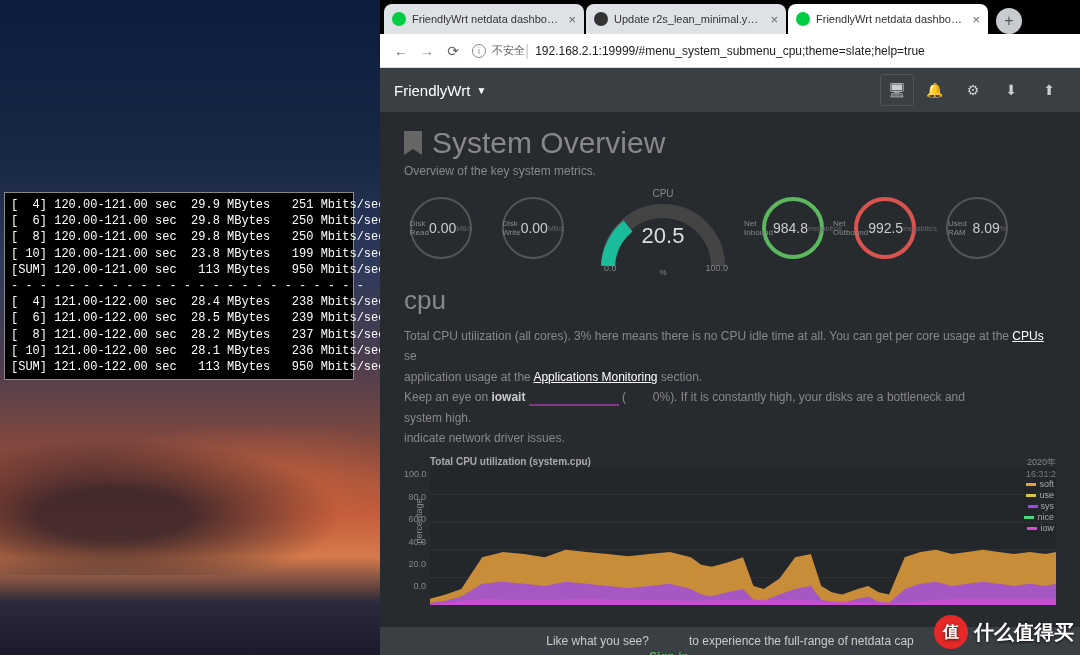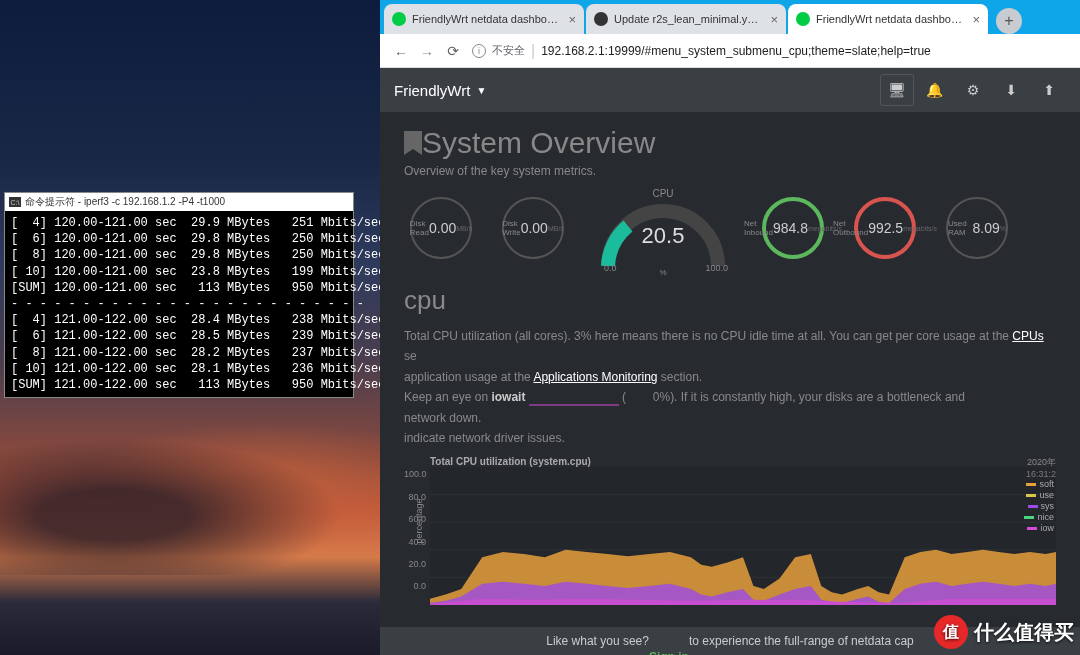--- a/index.html
+++ b/index.html
@@ -27,60 +27,60 @@
 .cmd-body {
   background: #000; color: #fff; font-family: 'Courier New', monospace; font-size: 12px; padding: 4px 6px; white-space: pre; line-height: 1.35;
 }
 
 
 .browser {
   position: absolute; left: 380px; top: 0; width: 700px; height: 655px; background: #f1f3f4; display: flex; flex-direction: column;
 }
 
 
-.tab-strip { height: 34px; background: #0ea5e9; display: flex; align-items: flex-end; padding: 0 4px 0 4px; }
+.tab-strip { height: 34px; background: #000000; display: flex; align-items: flex-end; padding: 0 4px 0 4px; }
 .tab {
   height: 30px; background: #dee1e6; border-radius: 8px 8px 0 0; display: flex; align-items: center;
   padding: 0 8px; font-size: 11px; color: #333; max-width: 200px; position: relative; margin-right: 2px;
   cursor: pointer;
 }
 .tab.active { background: #fff; }
 .tab-favicon { width: 14px; height: 14px; border-radius: 50%; margin-right: 6px; flex-shrink: 0; }
 .tab-favicon.green { background: #0c4; }
 .tab-favicon.gh { background: #333; }
 .tab-text { white-space: nowrap; overflow: hidden; text-overflow: ellipsis; flex: 1; }
 .tab-close { margin-left: 6px; font-size: 13px; color: #666; cursor: pointer; }
 .new-tab { width: 26px; height: 26px; border-radius: 50%; background: #c8ccd0; display: flex; align-items: center; justify-content: center; margin-left: 6px; cursor: pointer; font-size: 16px; color: #555; }
 
 
 .addr-row { height: 34px; background: #fff; display: flex; align-items: center; padding: 0 8px; border-bottom: 1px solid #ddd; }
 .nav-btn { width: 26px; height: 26px; display: flex; align-items: center; justify-content: center; color: #888; font-size: 14px; cursor: pointer; }
 .nav-btn.enabled { color: #5f6368; }
 .addr-info { width: 14px; height: 14px; border: 1px solid #888; border-radius: 50%; display: flex; align-items: center; justify-content: center; font-size: 9px; color: #888; margin: 0 6px; }
-.addr-warn { font-size: 11px; color: #5f6368; margin-right: 6px; }
+.addr-warn { font-size: 11px; color: #5f6368; }
 .addr-sep { color: #ccc; margin-right: 6px; }
 .addr-url { font-size: 12px; color: #202124; flex: 1; }
 
 
 .netdata { flex: 1; background: #272b30; color: #aaa; overflow: hidden; position: relative; }
 .nd-nav {
   height: 44px; background: #3a3f44; display: flex; align-items: center; padding: 0 14px; justify-content: space-between;
 }
 .nd-brand { color: #fff; font-size: 15px; display: flex; align-items: center; gap: 6px; cursor: pointer; }
 .nd-brand-arrow { font-size: 10px; }
 .nd-nav-icons { display: flex; gap: 4px; }
 .nd-nav-icon {
   width: 34px; height: 32px; display: flex; align-items: center; justify-content: center;
   color: #ccc; font-size: 14px; cursor: pointer; border: 1px solid transparent; border-radius: 3px;
 }
 .nd-nav-icon.outline { border-color: #555; }
 
 .nd-content { padding: 14px 24px; }
 .nd-h1 {
-  color: #888; font-size: 30px; font-weight: normal; display: flex; align-items: center; margin-bottom: 4px;
+  color: #888; font-size: 30px; font-weight: normal; display: flex; align-items: center; gap: 10px; margin-bottom: 4px;
 }
 .bookmark-ic { display: inline-block; width: 18px; height: 24px; background: #666; clip-path: polygon(0 0, 100% 0, 100% 100%, 50% 75%, 0 100%); }
 .nd-sub { font-size: 12px; color: #888; margin-bottom: 10px; }
 
 
 .gauges { display: flex; gap: 18px; align-items: flex-start; margin: 6px 0 14px 0; }
 .gauge-small {
   width: 74px; height: 80px; display: flex; flex-direction: column; align-items: center; justify-content: center;
   position: relative;
 }
@@ -140,24 +140,20 @@
 }
 </style>
 </head>
 <body>
 
 <div class="desktop-bg">
   <div class="cloud-layer"></div>
 </div>
 
 <div class="cmd-window">
-  <div class="cmd-title">
-    <span class="cmd-icon">C:\</span>
-    <span>命令提示符 - iperf3  -c 192.168.1.2 -P4 -t1000</span>
-  </div>
   <div class="cmd-body">[  4] 120.00-121.00 sec  29.9 MBytes   251 Mbits/sec
 [  6] 120.00-121.00 sec  29.8 MBytes   250 Mbits/sec
 [  8] 120.00-121.00 sec  29.8 MBytes   250 Mbits/sec
 [ 10] 120.00-121.00 sec  23.8 MBytes   199 Mbits/sec
 [SUM] 120.00-121.00 sec   113 MBytes   950 Mbits/sec
 - - - - - - - - - - - - - - - - - - - - - - - - -
 [  4] 121.00-122.00 sec  28.4 MBytes   238 Mbits/sec
 [  6] 121.00-122.00 sec  28.5 MBytes   239 Mbits/sec
 [  8] 121.00-122.00 sec  28.2 MBytes   237 Mbits/sec
 [ 10] 121.00-122.00 sec  28.1 MBytes   236 Mbits/sec
@@ -275,21 +271,21 @@
       <p class="nd-p">
         <span>application usage at the </span><a>Applications Monitoring</a><span> section.</span>
       </p>
       <p class="nd-p">
         <span>Keep an eye on </span><b style="color:#ccc">iowait</b>
         <span class="spark"><svg viewBox="0 0 90 12">
               <line x1="0" y1="11" x2="90" y2="11" stroke="#d64ad6" stroke-width="1"></line>
             </svg></span>
         (&nbsp;&nbsp;&nbsp;&nbsp;&nbsp;&nbsp;&nbsp;&nbsp;<span>0%). If it is constantly high, your disks are a bottleneck and</span>
       </p>
-      <p class="nd-p">network down.</p>
+      <p class="nd-p">system high.</p>
       <p class="nd-p">indicate network driver issues.</p>
 
       <div class="chart-wrap">
         <div class="chart-title">Total CPU utilization (system.cpu)</div>
         <div class="chart-time">
           <div>2020年</div>
             <div>16:31:2</div>
         </div>
         <div class="chart">
           <div class="y-label">percentage</div>

